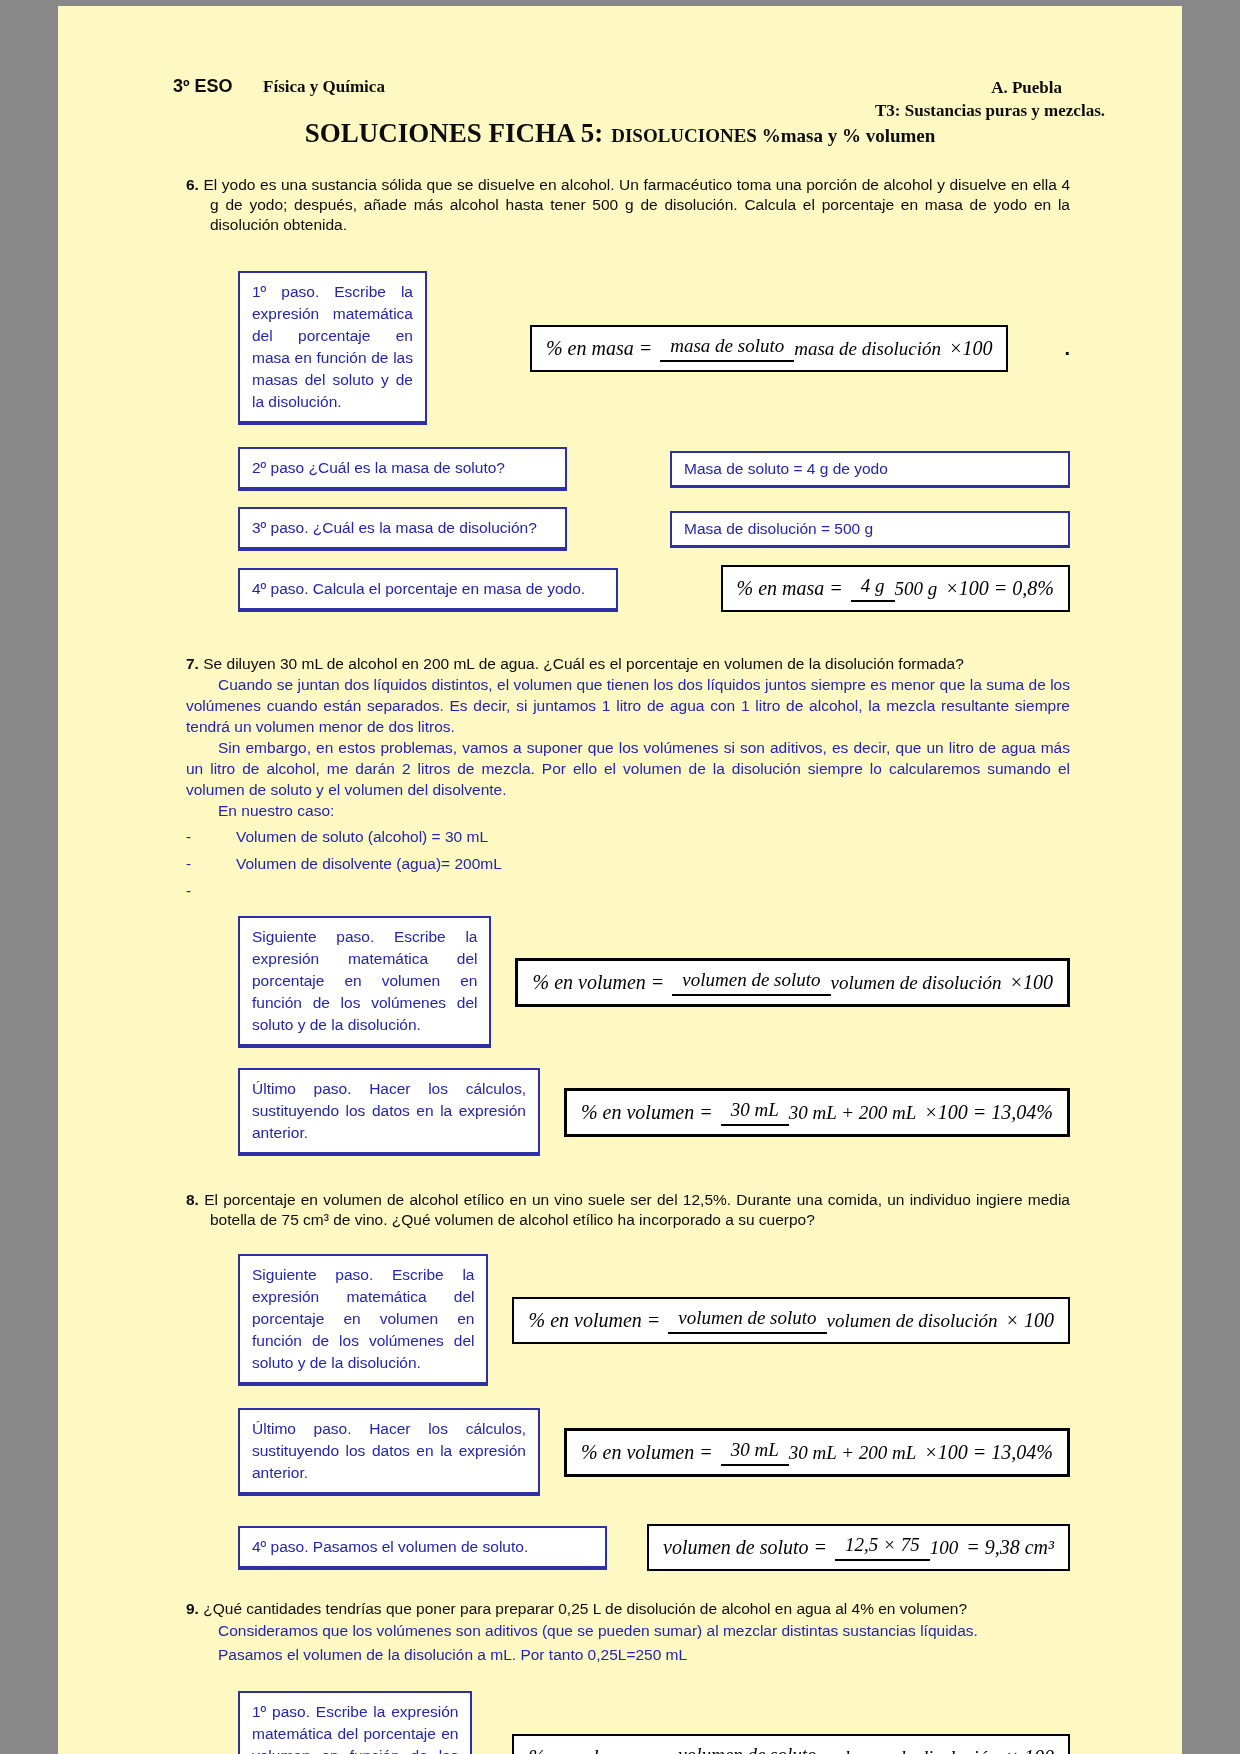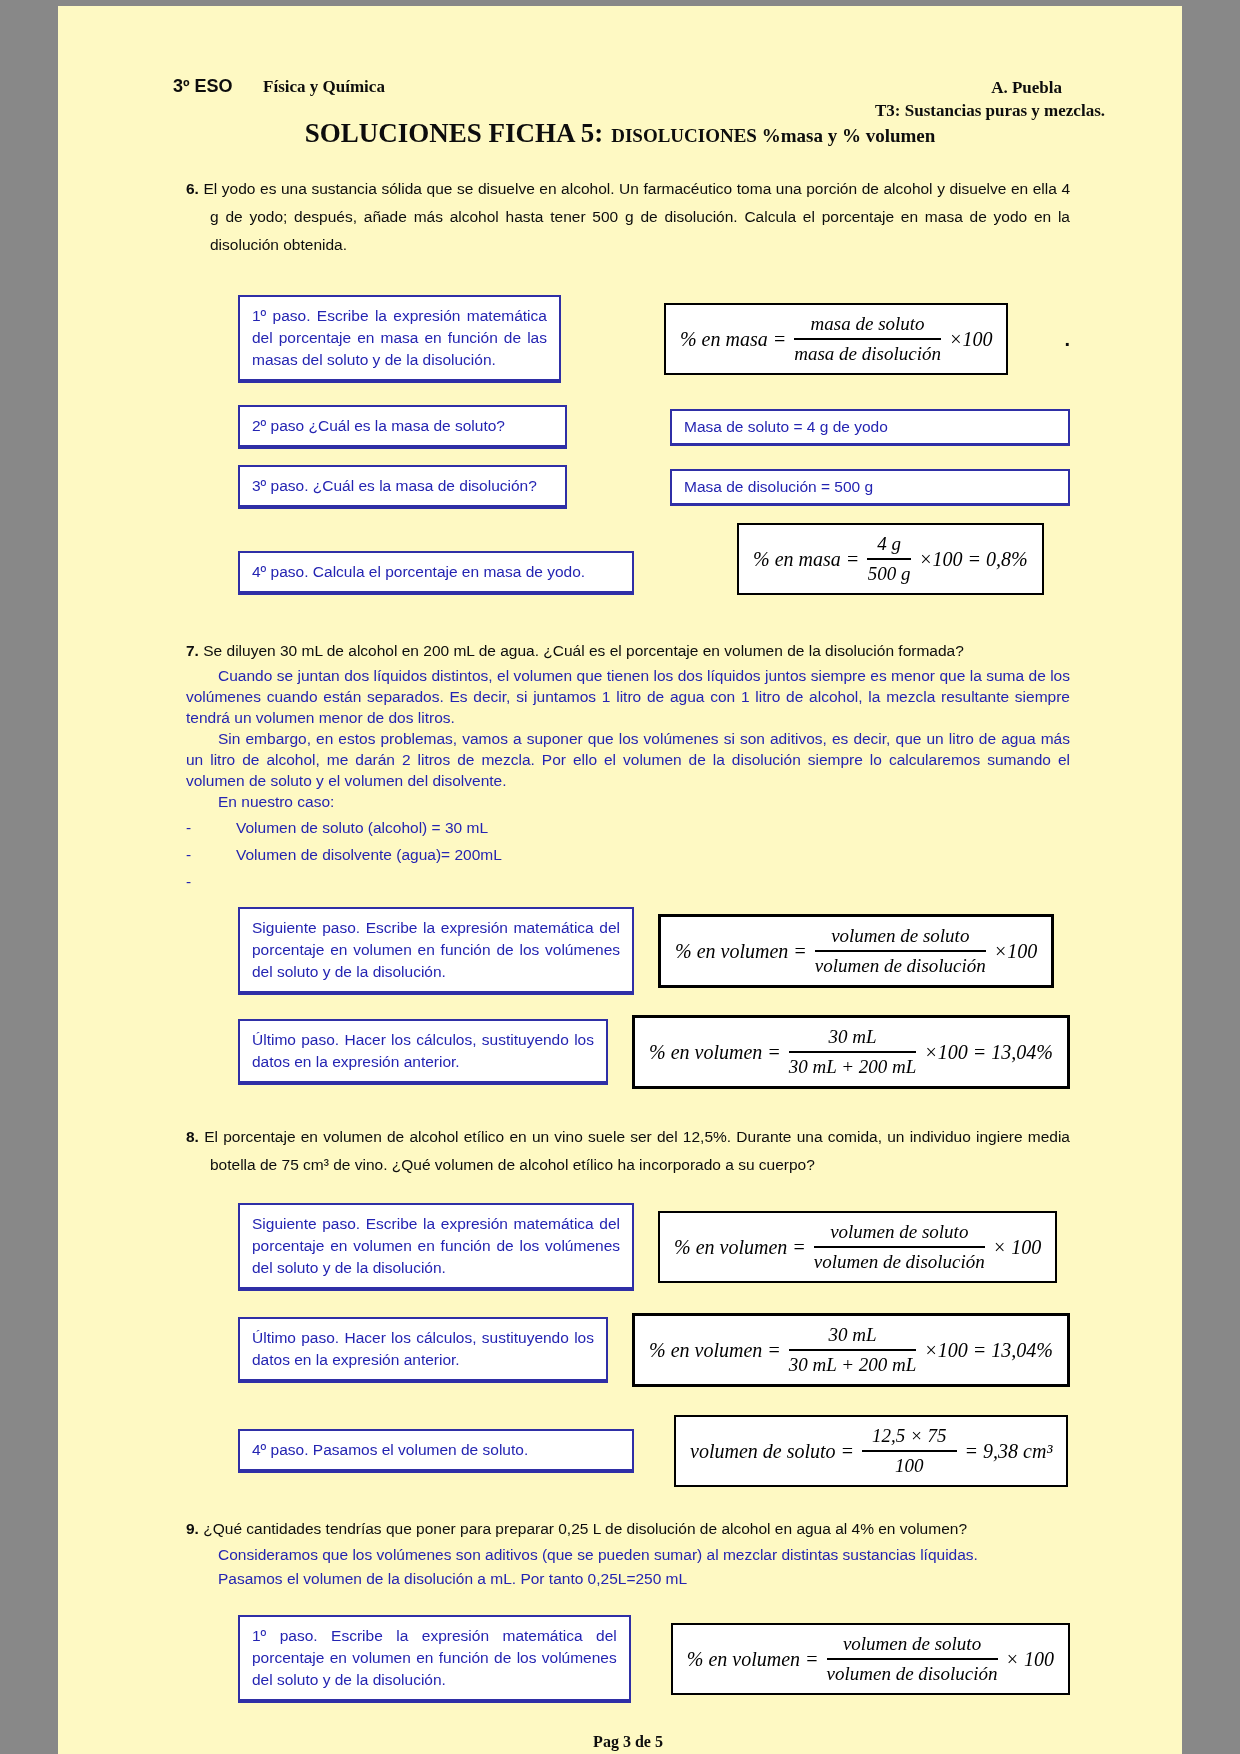--- a/index.html
+++ b/index.html
@@ -17,21 +17,21 @@
   .course{font-family:"Liberation Sans",sans-serif;font-weight:bold;font-size:18px;}
   .subject{font-family:"Liberation Serif",serif;font-weight:bold;font-size:17px;margin-left:26px;}
   .hdr-author{position:absolute;right:120px;top:72px;font-family:"Liberation Serif",serif;font-weight:bold;font-size:17px;}
   .hdr-unit{position:absolute;right:77px;top:95px;font-family:"Liberation Serif",serif;font-weight:bold;font-size:17px;}
   
   .title{padding-top:112px;text-align:center;font-family:"Liberation Serif",serif;font-weight:bold;white-space:nowrap;}
   .title-main{font-size:27px;}
   .title-sub{font-size:19px;margin-left:4px;}
   
   .content{padding:0 112px 0 128px;}
-  .stmt{margin:0;text-align:justify;font-size:15.5px;line-height:28px;padding-left:24px;text-indent:-24px;}
+  .stmt{margin:0;text-align:justify;font-size:15.5px;line-height:20px;padding-left:24px;text-indent:-24px;}
   .stmt .pnum{font-weight:bold;}
   .m-p6{margin-top:26px;}
   .m-p7{margin-top:42px;}
   .m-p8{margin-top:34px;}
   .m-p9{margin-top:28px;}
   .expl{margin:0;color:#2424b2;text-align:justify;font-size:15.5px;line-height:21px;text-indent:32px;}
   .p9expl{margin:0 0 0 32px;color:#2424b2;font-size:15.5px;line-height:24px;text-indent:0;}
   .bullets{margin-top:2px;}
   .bullet{display:flex;color:#2424b2;font-size:15.5px;line-height:27px;}
   .bullet .dash{width:17px;}
@@ -58,21 +58,21 @@
   }
   
   .fbox{
     display:inline-flex;align-items:center;
     border:2px solid #000;
     padding:8px 14px;
     font-family:"Liberation Serif",serif;font-style:italic;
     font-size:20px;color:#000;background:#fff;white-space:nowrap;
   }
   .fbox.thick{border-width:3px;}
-  .frac{display:inline-flex;flex-direction:column;text-align:center;margin:0 8px;font-size:19px;}
+  .frac{display:inline-flex;flex-direction:row;text-align:center;margin:0 8px;font-size:19px;}
   .fr-n{display:block;padding:0 10px 3px;border-bottom:2px solid #000;}
   .fr-d{display:block;padding-top:3px;}
   .stray-dot{margin-left:56px;font-size:20px;font-weight:bold;}
   
   .mt36{margin-top:36px;} .mt22{margin-top:22px;} .mt16{margin-top:16px;}
   .mt14{margin-top:14px;align-items:flex-end;} .mt20{margin-top:20px;} .mt28{margin-top:28px;}
   .mt24{margin-top:24px;} .mt12{margin-top:12px;}
   
   .footer{margin-top:30px;text-align:center;font-family:"Liberation Serif",serif;font-weight:bold;font-size:16px;}
 </style>

